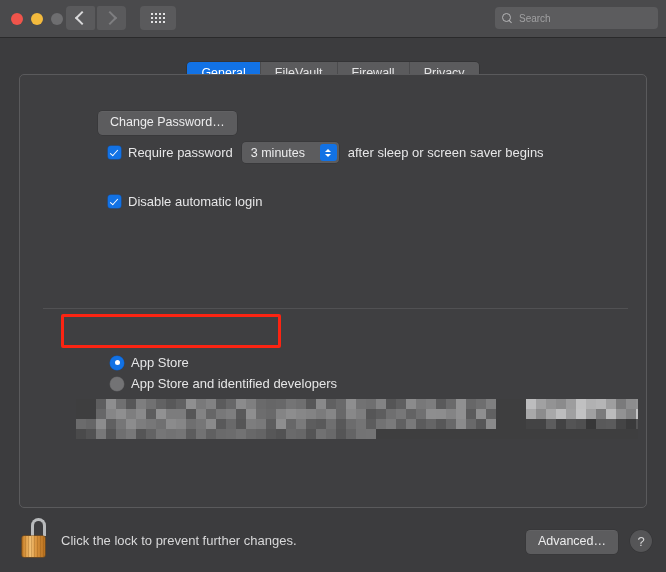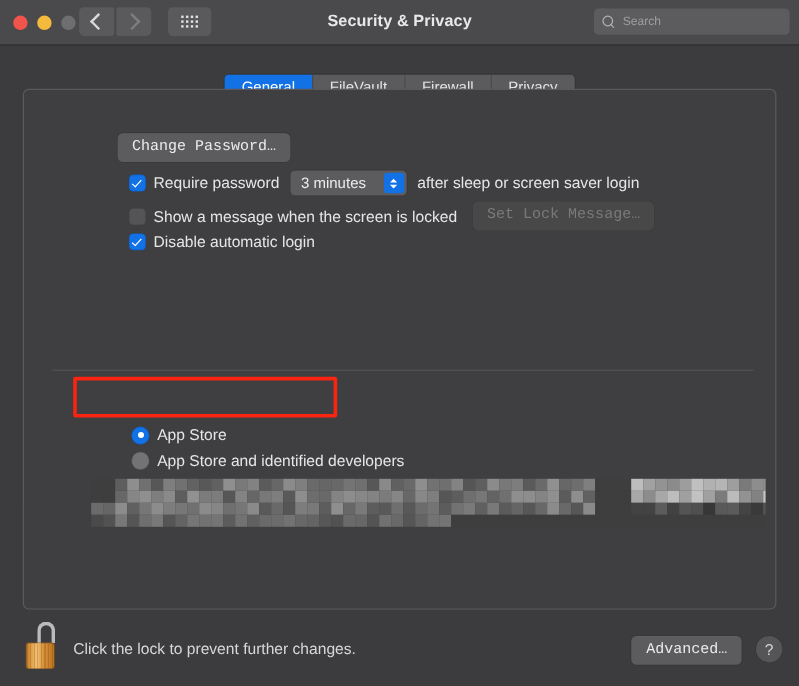--- a/index.html
+++ b/index.html
@@ -195,21 +195,21 @@
   .label-text {
     font-size: 13px;
     color: #e6e6e7;
   }
   .btn {
     background: #5c5c5e;
     border: none;
     border-radius: 4.5px;
     color: #ececed;
     font-size: 12.5px;
-    font-family: Liberation Mono, monospace;
+    font-family: Liberation Sans, sans-serif;
     padding: 4px 12px 5px;
     box-shadow: 0 0.5px 0 rgba(255,255,255,0.07) inset, 0 0 0 0.5px #343436;
     line-height: 15px;
   }
   .btn.disabled {
     background: #484849;
     color: #7a7a7c;
     box-shadow: 0 0 0 0.5px #3c3c3e;
   }
   #change-pw { margin-left: 17px; }
@@ -458,21 +458,20 @@
           <i></i>
           <i></i>
           <i></i>
           <i></i>
           <i></i>
           <i></i>
           <i></i>
       </span>
     </div>
 
-    <div id="win-title">Security &amp; Privacy</div>
 
     <div id="search">
       <span class="mag"></span>
       <span class="ph">Search</span>
     </div>
   </div>
 
   <div id="tabs">
     <div class="tabstrip">
       <div class="tab active">General</div>
@@ -491,28 +490,23 @@
     <div class="row" id="row-require">
       <span class="cb on"></span>
       <span class="label-text">Require password</span>
       <span class="popup">
         <span class="val">3 minutes</span>
         <span class="stepper">
           <span class="up"></span>
             <span class="dn"></span>
         </span>
       </span>
-      <span class="label-text">after sleep or screen saver login</span>
-    </div>
-
-    <div class="row" id="row-showmsg">
-      <span class="cb off"></span>
-      <span class="label-text">Show a message when the screen is locked</span>
-      <button class="btn disabled" style="margin-left:13px">Set Lock Message…</button>
-    </div>
+      <span class="label-text">after sleep or screen saver begins</span>
+    </div>
+
 
     <div class="row" id="row-disable">
       <span class="cb on"></span>
       <span class="label-text">Disable automatic login</span>
     </div>
 
     <div id="sep"></div>
 
     <div id="highlight"></div>
 

